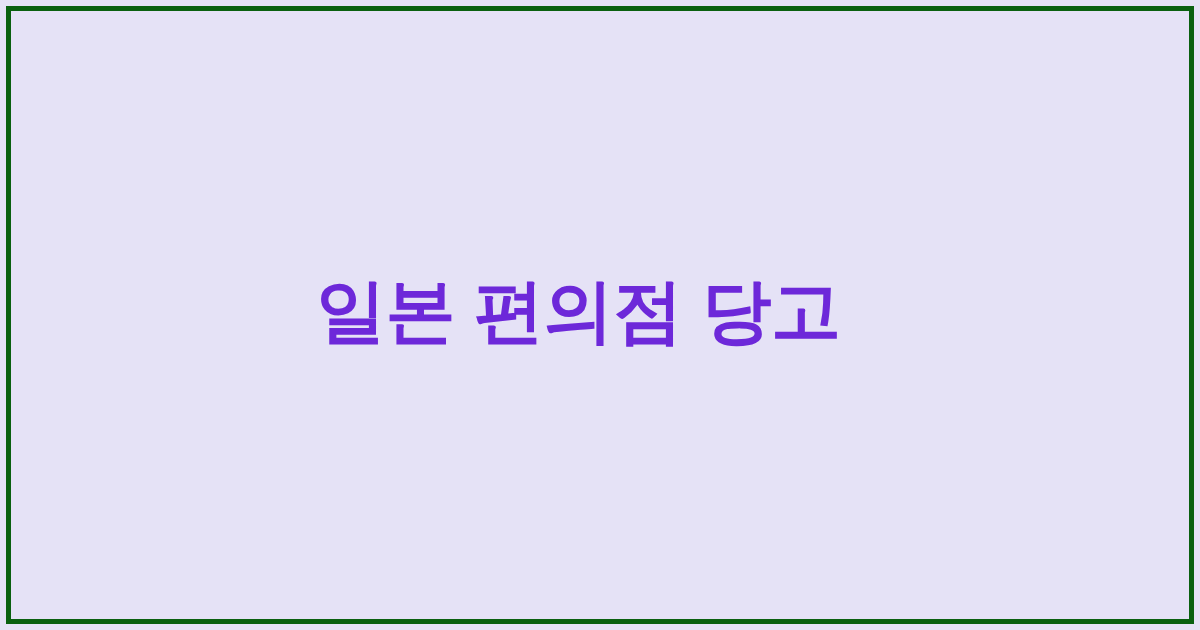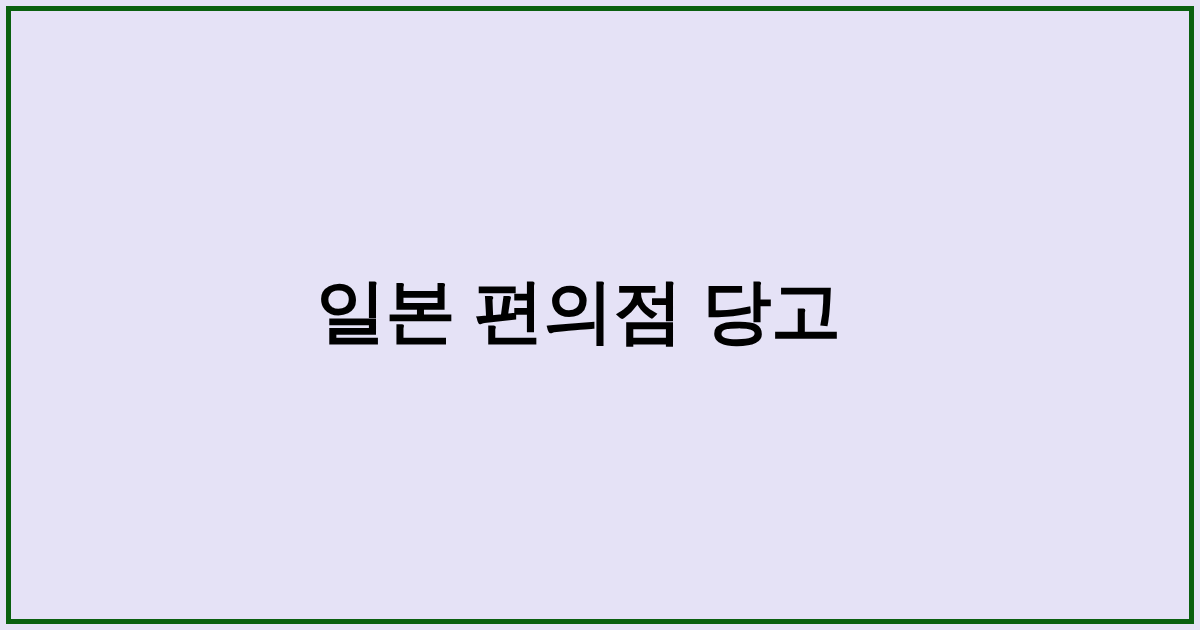--- a/index.html
+++ b/index.html
@@ -39,21 +39,21 @@
   .title-block {
     box-sizing: border-box;
     width: 100%;
     padding-left: 305px;
     padding-right: 40px;
     margin-top: -8px;
   }
 
   .title-line {
     display: block;
-    color: #000000;
+    color: #6d28d9;
     font-family: "Liberation Sans", "DejaVu Sans", sans-serif;
     font-weight: 700;
     font-size: 70px;
     line-height: 85px;
     letter-spacing: -0.5px;
     white-space: nowrap;
     text-align: left;
   }
 </style>
 </head>

